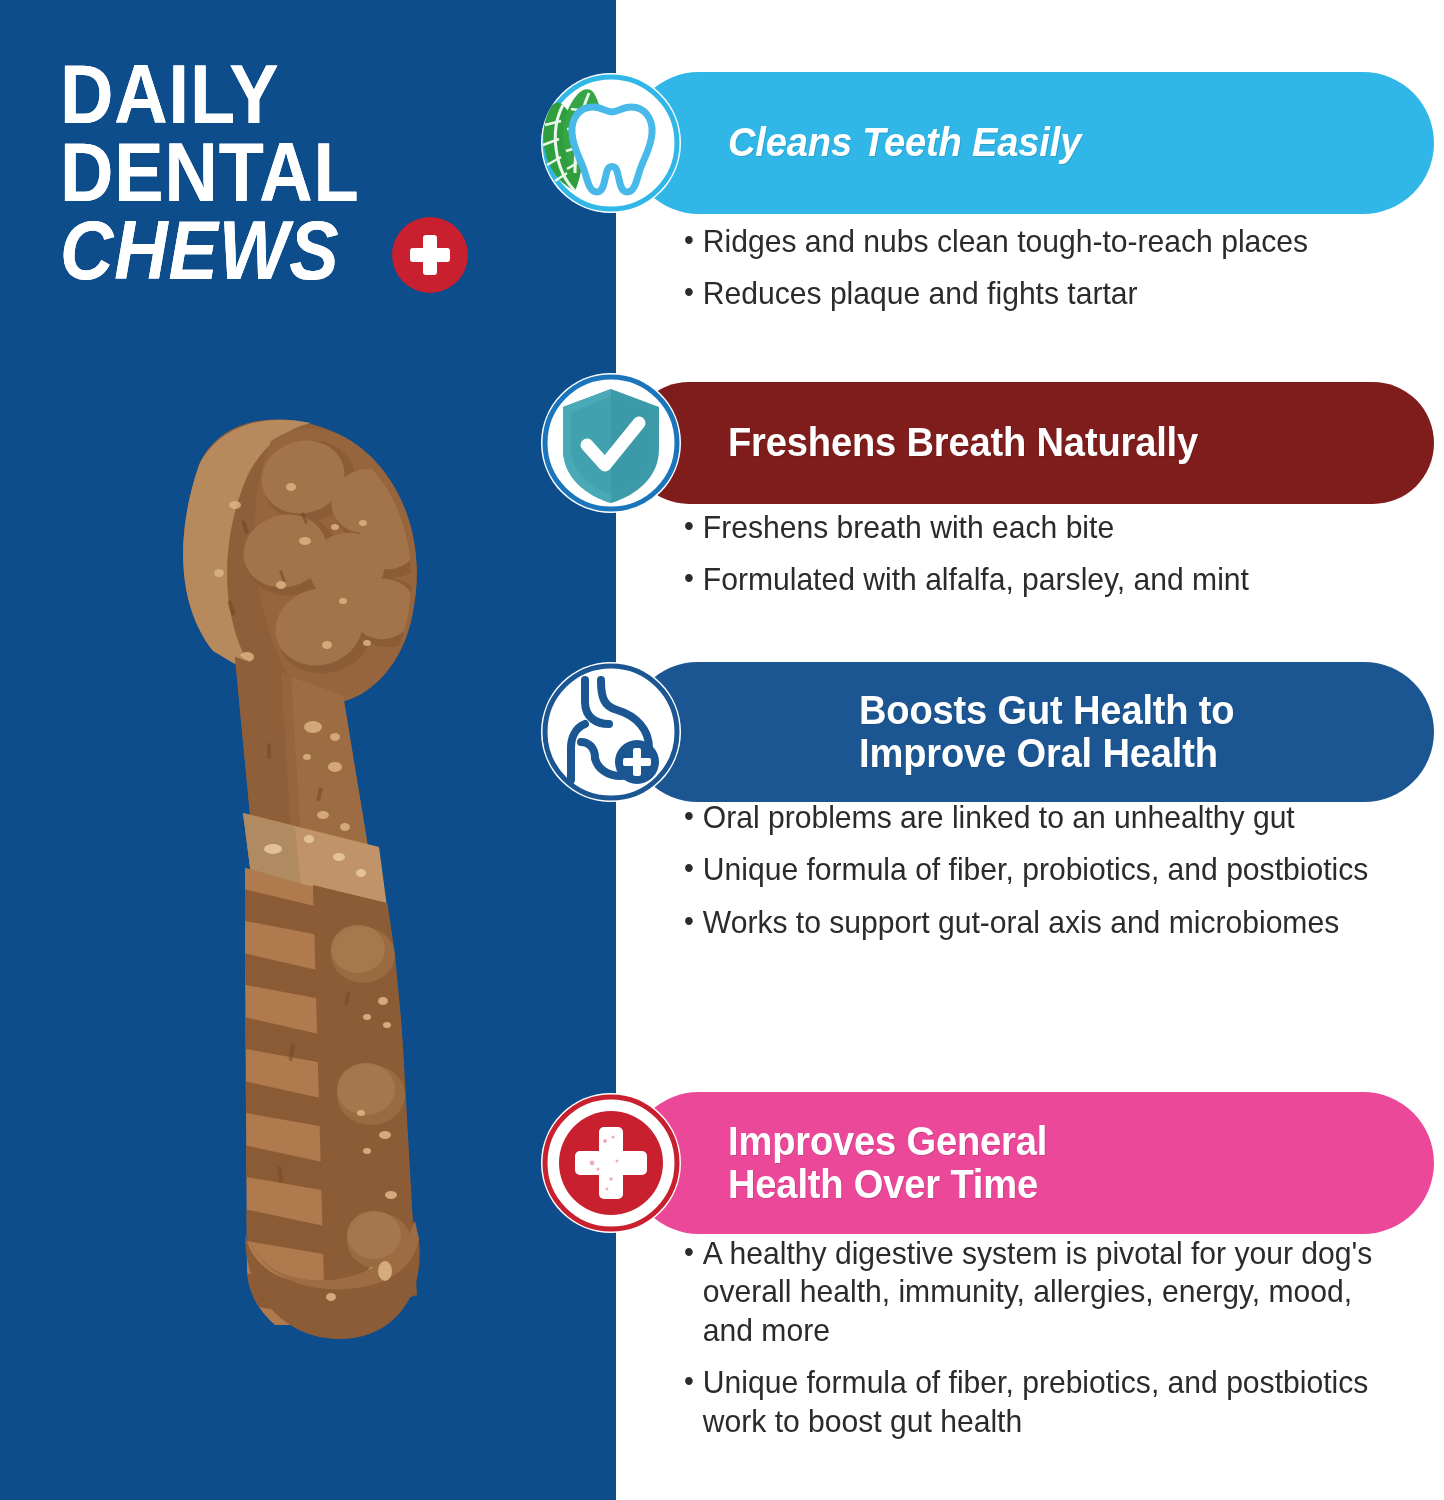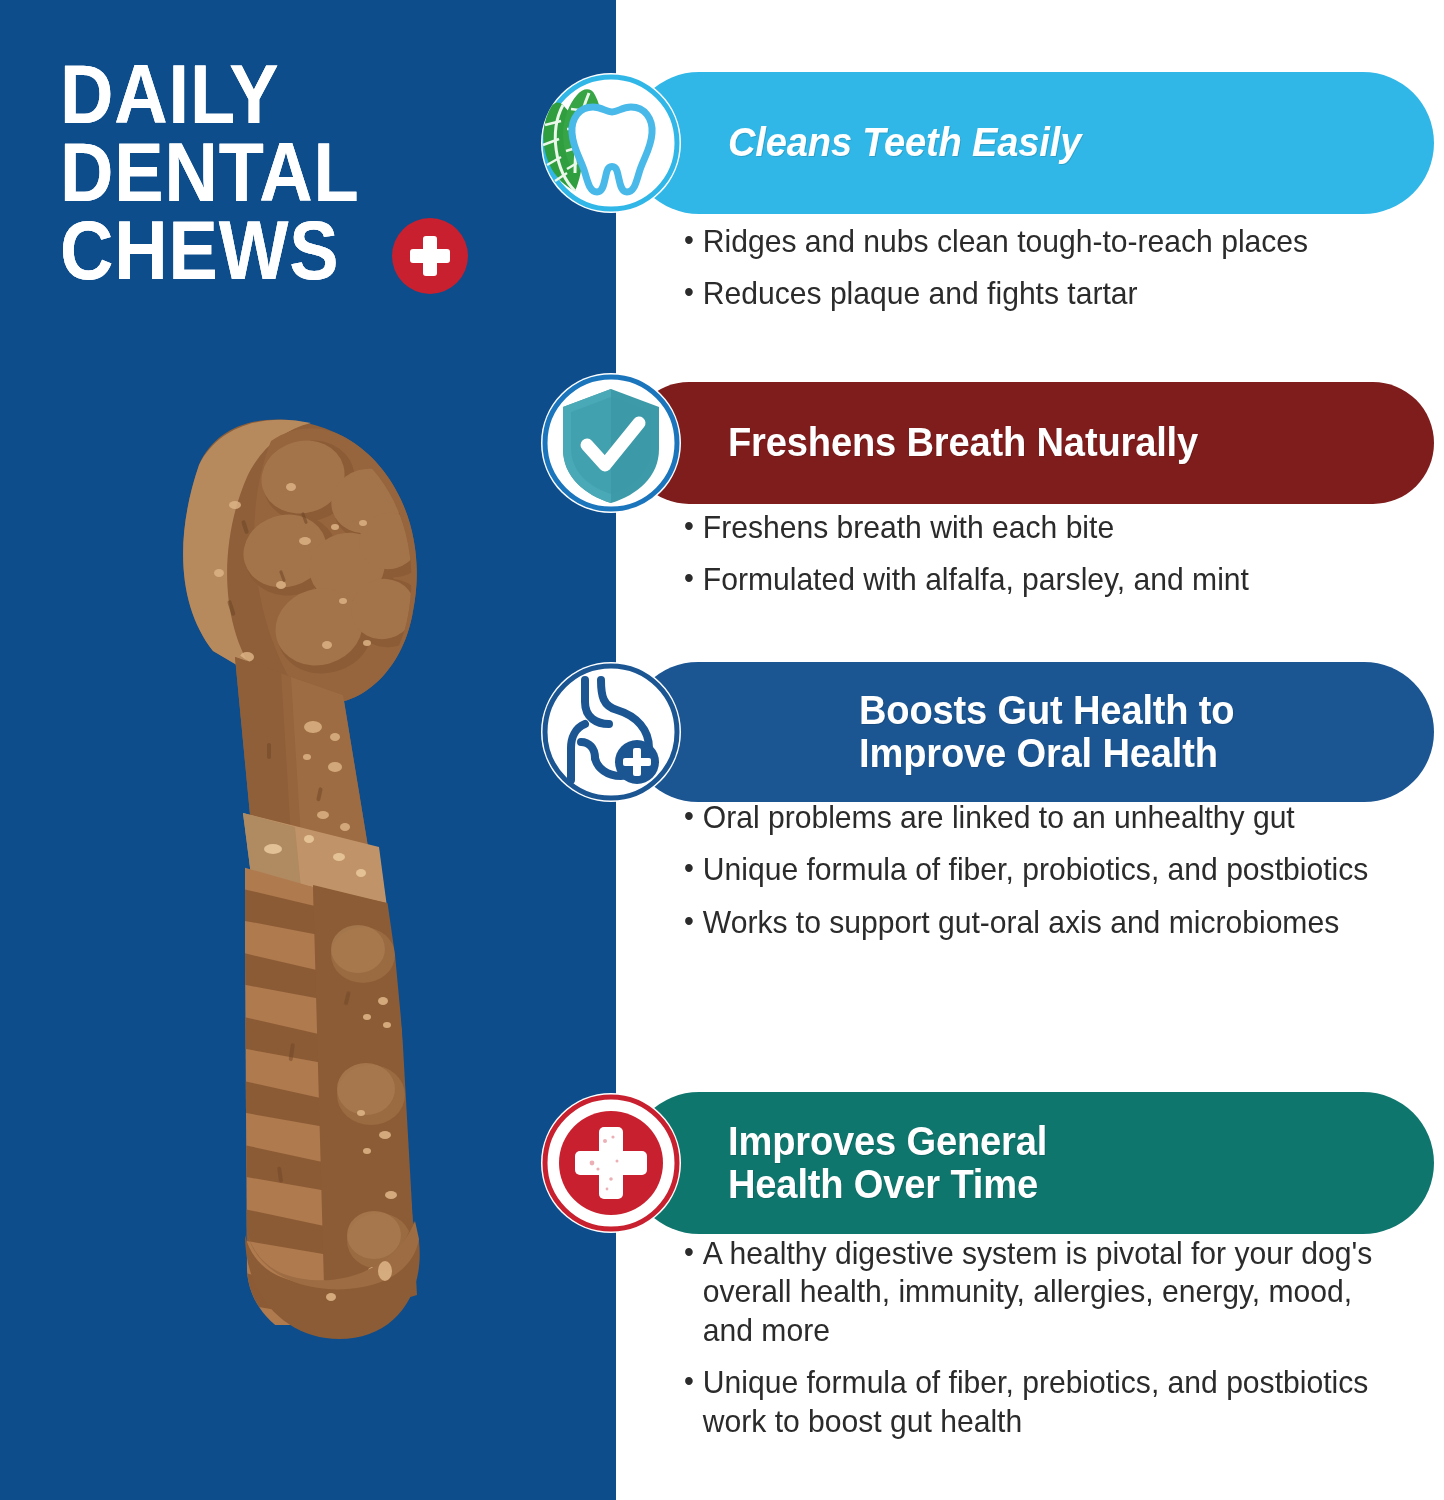--- a/index.html
+++ b/index.html
@@ -29,21 +29,21 @@
     font-size:84px;
     line-height:0.93;
     letter-spacing:1px;
     color:#ffffff;
     transform:scaleX(0.88);
     transform-origin:left center;
     white-space:nowrap;
     text-shadow:0 0 0 #fff;
   }
   .title-row3{
-    display:flex;align-items:center;gap:0px;
+    display:flex;gap:0px;font-style:italic;
   }
   .cross-badge{
     display:inline-block;
     position:relative;
     width:76px;height:76px;
     border-radius:50%;
     background:#c8202e;
     margin-left:14px;
     flex:0 0 auto;
     transform:translateY(6px);
@@ -384,21 +384,21 @@
         </div>
         <div class="bullet">
           <span class="dot">•</span>
           <span class="txt">Unique formula of fiber, probiotics, and postbiotics</span>
         </div>
         <div class="bullet">
           <span class="dot">•</span>
           <span class="txt">Works to support gut-oral axis and microbiomes</span>
         </div>
       </div>
-      <div class="banner" style="left: 628px; top: 1092px; height: 142px; right: 10px; width: 806px; background: #0f766e; padding-left: 100px; padding-right: 40px;">
+      <div class="banner" style="left: 628px; top: 1092px; height: 142px; right: 10px; width: 806px; background: #ec4899; padding-left: 100px; padding-right: 40px;">
         <div class="banner-title" style="font-size: 41px;">Improves General
 Health Over Time</div>
       </div>
       <div class="icon-badge" style="left: 541px; top: 1093px;">
   <svg viewBox="0 0 140 140" width="140" height="140">
     <circle cx="70" cy="70" r="66" fill="#ffffff" stroke="#c8202e" stroke-width="5"></circle>
     <circle cx="70" cy="70" r="52" fill="#c8202e"></circle>
     <g fill="#ffffff">
       <rect x="58" y="34" width="24" height="72" rx="5"></rect>
       <rect x="34" y="58" width="72" height="24" rx="5"></rect>

